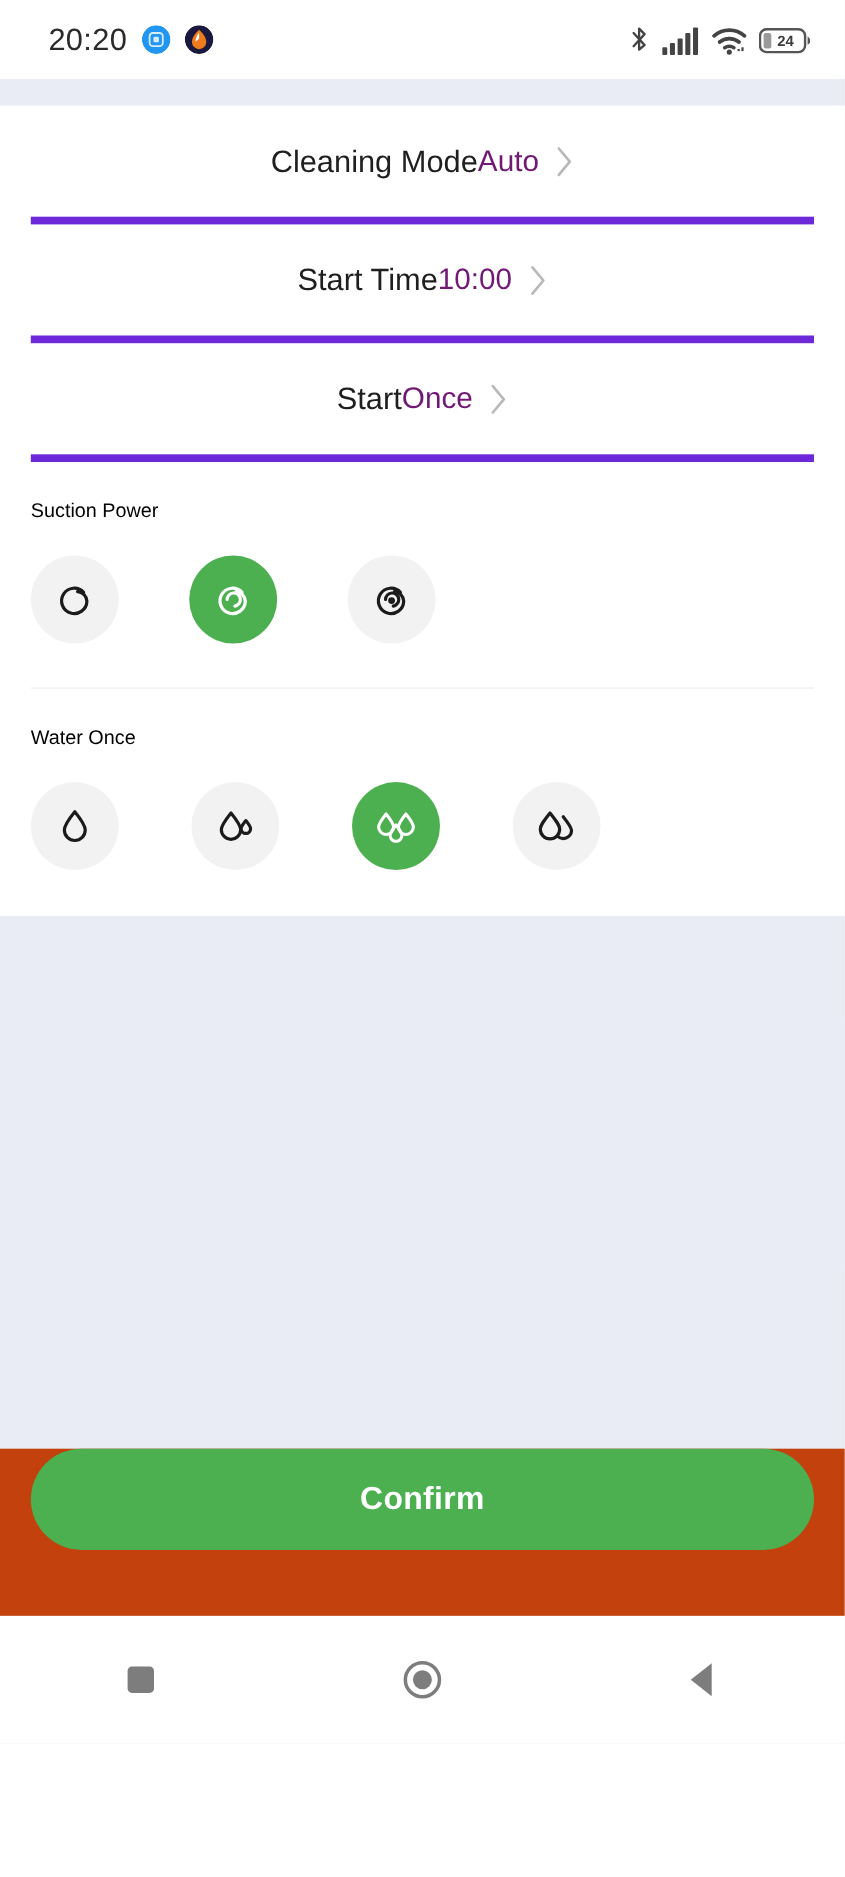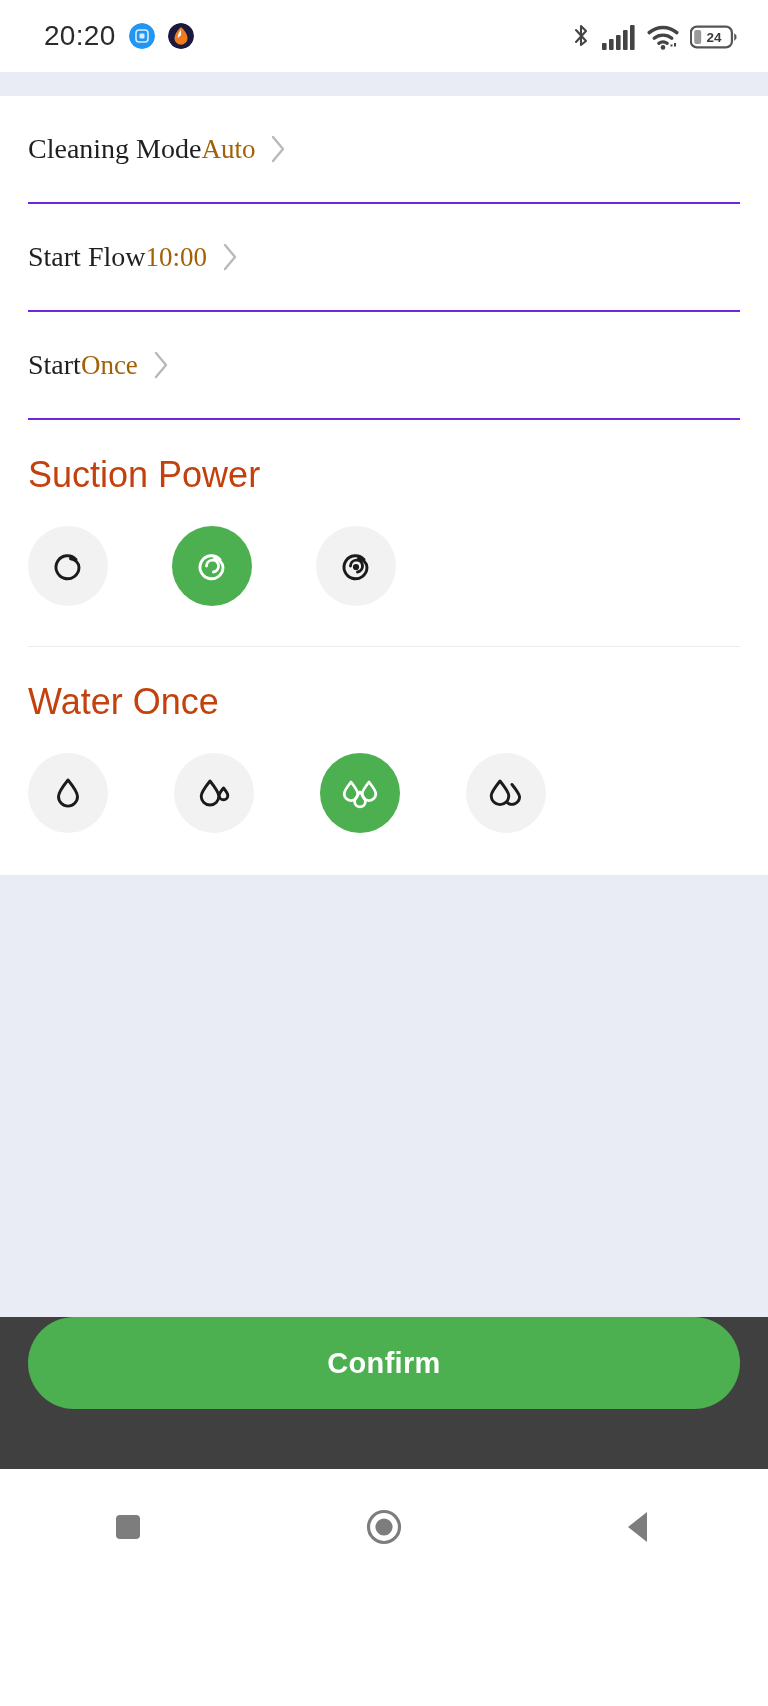--- a/index.html
+++ b/index.html
@@ -34,47 +34,47 @@
     cursor:pointer;
   }
 
   
   .band { height:24px; background:#e9ecf5; }
 
   
   .card { background:#ffffff; padding:0 28px; }
 
   .row {
-    height:108px; display:flex; align-items:center; justify-content:flex-start;
-    border-bottom:2px solid #6d28d9; cursor:pointer;font-family:Liberation Serif, serif;
+    height:108px; display:flex; align-items:center; justify-content:center;
+    border-bottom:7px solid #6d28d9; cursor:pointer;
   }
   .row:last-of-type { border-bottom:1px solid #ececec; }
   .row-label { font-size:28px; color:#1f1f1f; }
   .row-right { display:flex; align-items:center; gap:14px; }
-  .row-value { font-size:27px; color:#a16207; }
+  .row-value { font-size:27px; color:#701a75; }
   .chev { display:block; }
 
   
   .section { padding:34px 0 40px 0; border-bottom:1px solid #ececec; }
   .section.last { border-bottom:none; padding-bottom:42px; }
-  .section-title { font-size:36px; color:#c2410c; margin-bottom:30px; }
+  .section-title { font-size:18px; color:#000000; margin-bottom:30px; }
   .opt-row { display:flex; align-items:center; }
   .opt-row.suction { gap:64px; }
   .opt-row.water { gap:66px; }
   .opt {
     width:80px; height:80px; border-radius:50%;
     background:#f2f2f2;
     display:flex; align-items:center; justify-content:center;
     cursor:pointer; flex:0 0 auto;
   }
   .opt.selected { background:#4caf50; }
 
   
   .filler { background:#e9ecf5; flex:1; }
-  .confirm-wrap { background:#404040; padding:0 28px 60px 28px; }
+  .confirm-wrap { background:#c2410c; padding:0 28px 60px 28px; }
   .confirm-btn {
     width:100%; height:92px; border-radius:46px; border:none;
     background:#4caf50; color:#ffffff;
     font-family:"Liberation Sans", sans-serif;
     font-size:29px; font-weight:700; letter-spacing:.3px;
     cursor:pointer;
   }
 
   .content { position:absolute; top:72px; left:0; right:0; bottom:116px;
              display:flex; flex-direction:column; }
@@ -144,21 +144,21 @@
         <span class="row-label">Cleaning Mode</span>
         <span class="row-right">
           <span class="row-value">Auto</span>
           <svg class="chev" width="18" height="30" viewBox="0 0 18 30">
             <path d="M4 3 L14 15 L4 27" fill="none" stroke="#b9b9b9" stroke-width="2.4" stroke-linecap="round" stroke-linejoin="round"></path>
           </svg>
         </span>
       </div>
 
       <div class="row">
-        <span class="row-label">Start Flow</span>
+        <span class="row-label">Start Time</span>
         <span class="row-right">
           <span class="row-value">10:00</span>
           <svg class="chev" width="18" height="30" viewBox="0 0 18 30">
             <path d="M4 3 L14 15 L4 27" fill="none" stroke="#b9b9b9" stroke-width="2.4" stroke-linecap="round" stroke-linejoin="round"></path>
           </svg>
         </span>
       </div>
 
       <div class="row">
         <span class="row-label">Start</span>

